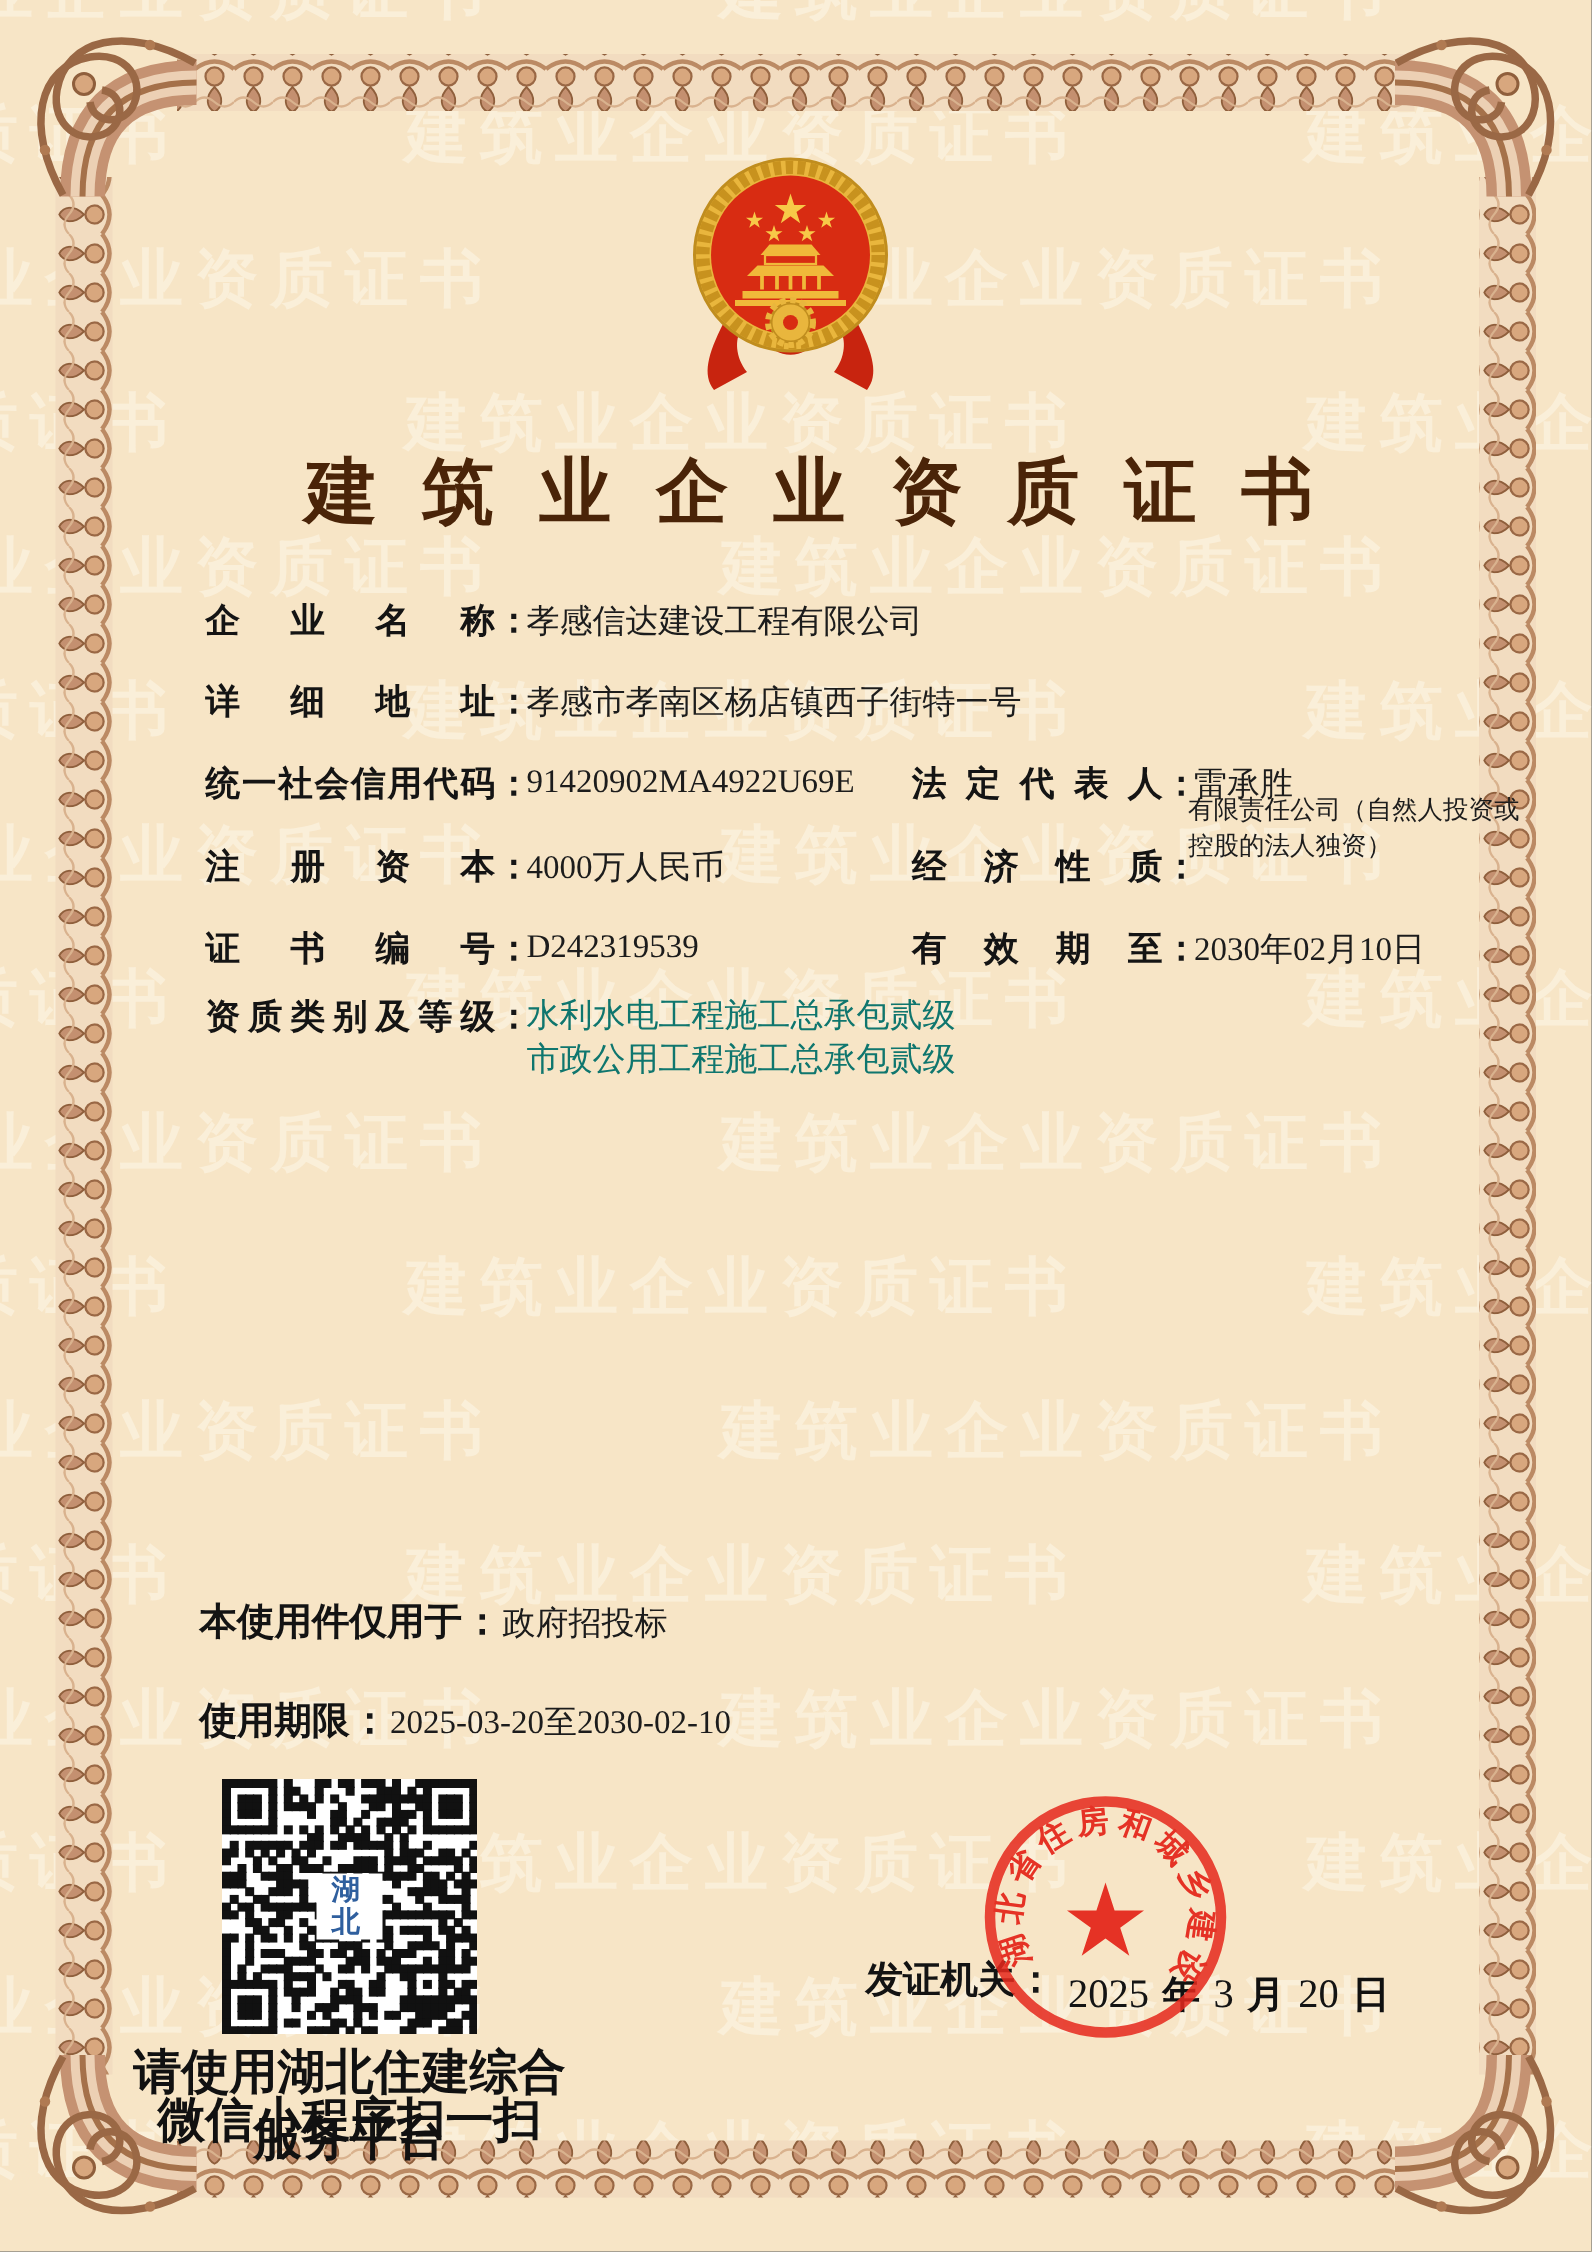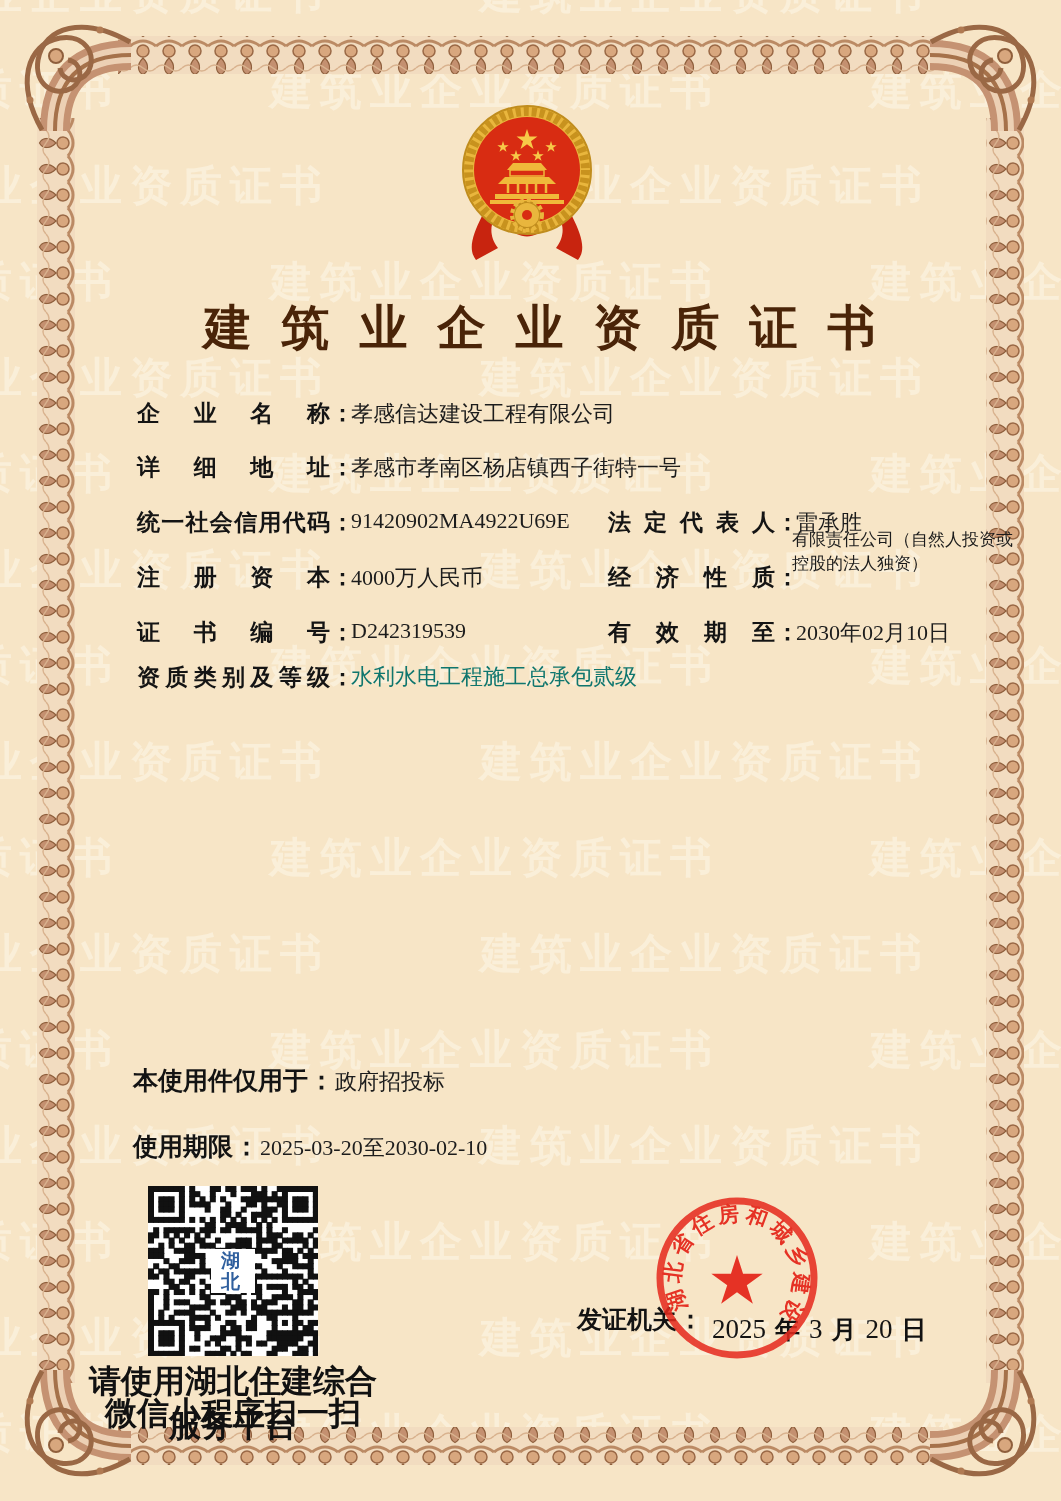--- a/index.html
+++ b/index.html
@@ -172,20 +172,21 @@
     <span class="flabel w-l">证书编号</span><span class="colon">：</span><span class="fvalue">D242319539</span>
   </div>
 
   <div class="field" style="left:608px;top:617px">
     <span class="flabel w-r">有效期至</span><span class="colon">：</span><span class="fvalue">2030年02月10日</span>
   </div>
 
   <div class="field" style="left:137px;top:662px">
     <span class="flabel w-l">资质类别及等级</span><span class="colon">：</span><span class="qlines">
       <div>水利水电工程施工总承包贰级</div>
+      <div>市政公用工程施工总承包贰级</div>
     </span>
   </div>
 
   <div class="field" style="left:133px;top:1064px">
     <span class="usage-label">本使用件仅用于</span><span class="colon" style="font-size:25px">：</span><span class="usage-value">政府招投标</span>
   </div>
 
   <div class="field" style="left:133px;top:1130px">
     <span class="usage-label">使用期限</span><span class="colon" style="font-size:25px">：</span><span class="usage-value">2025-03-20至2030-02-10</span>
   </div>

